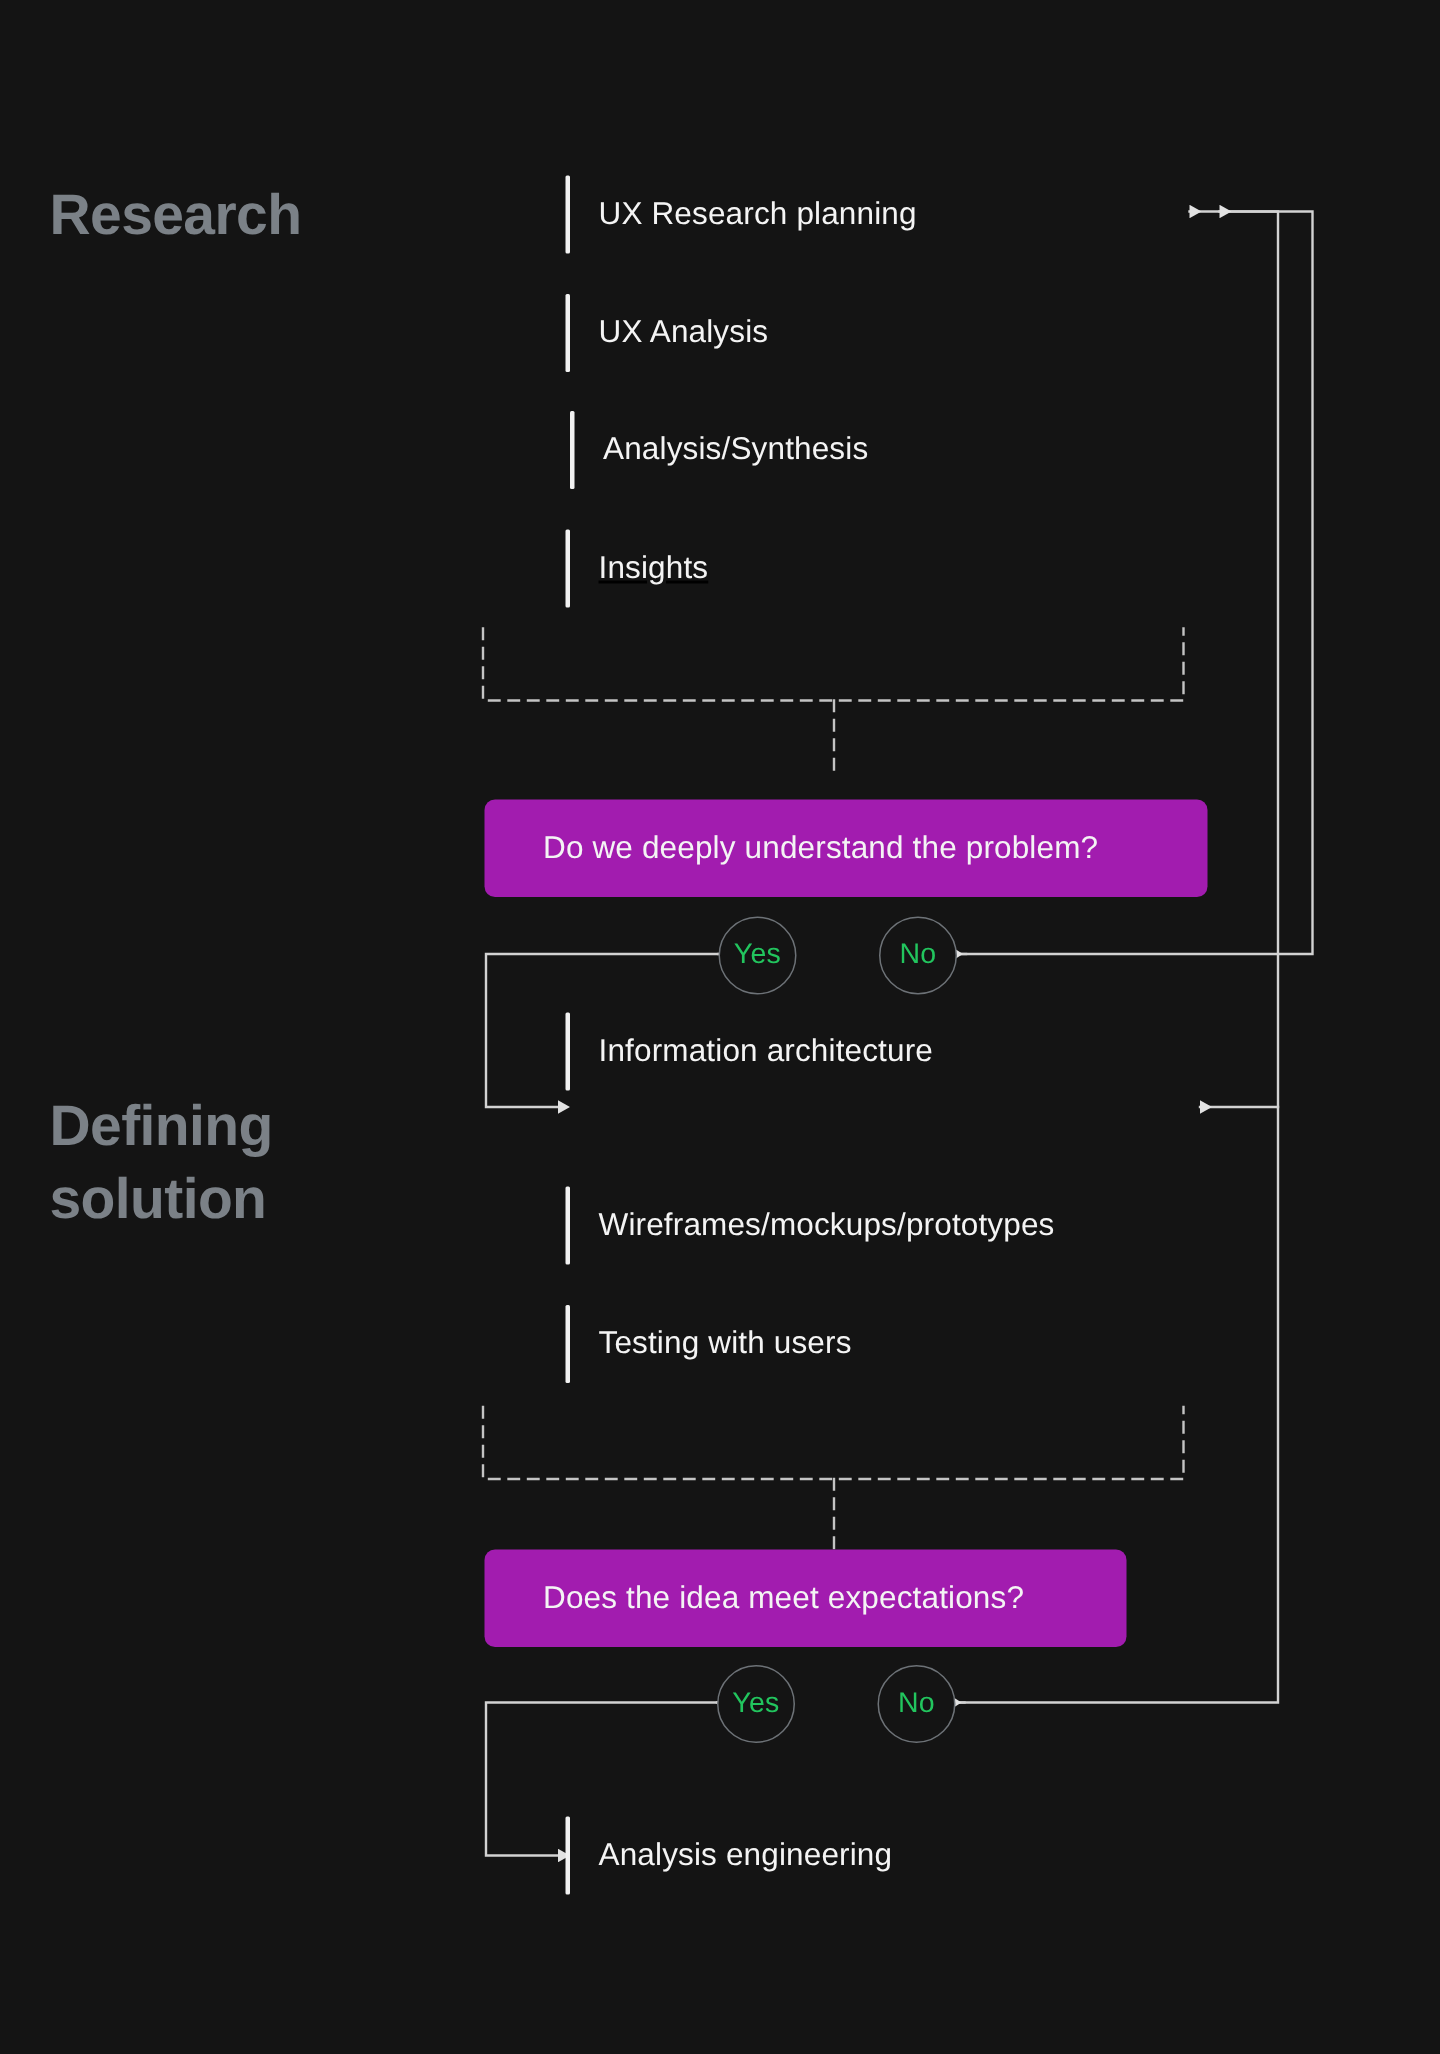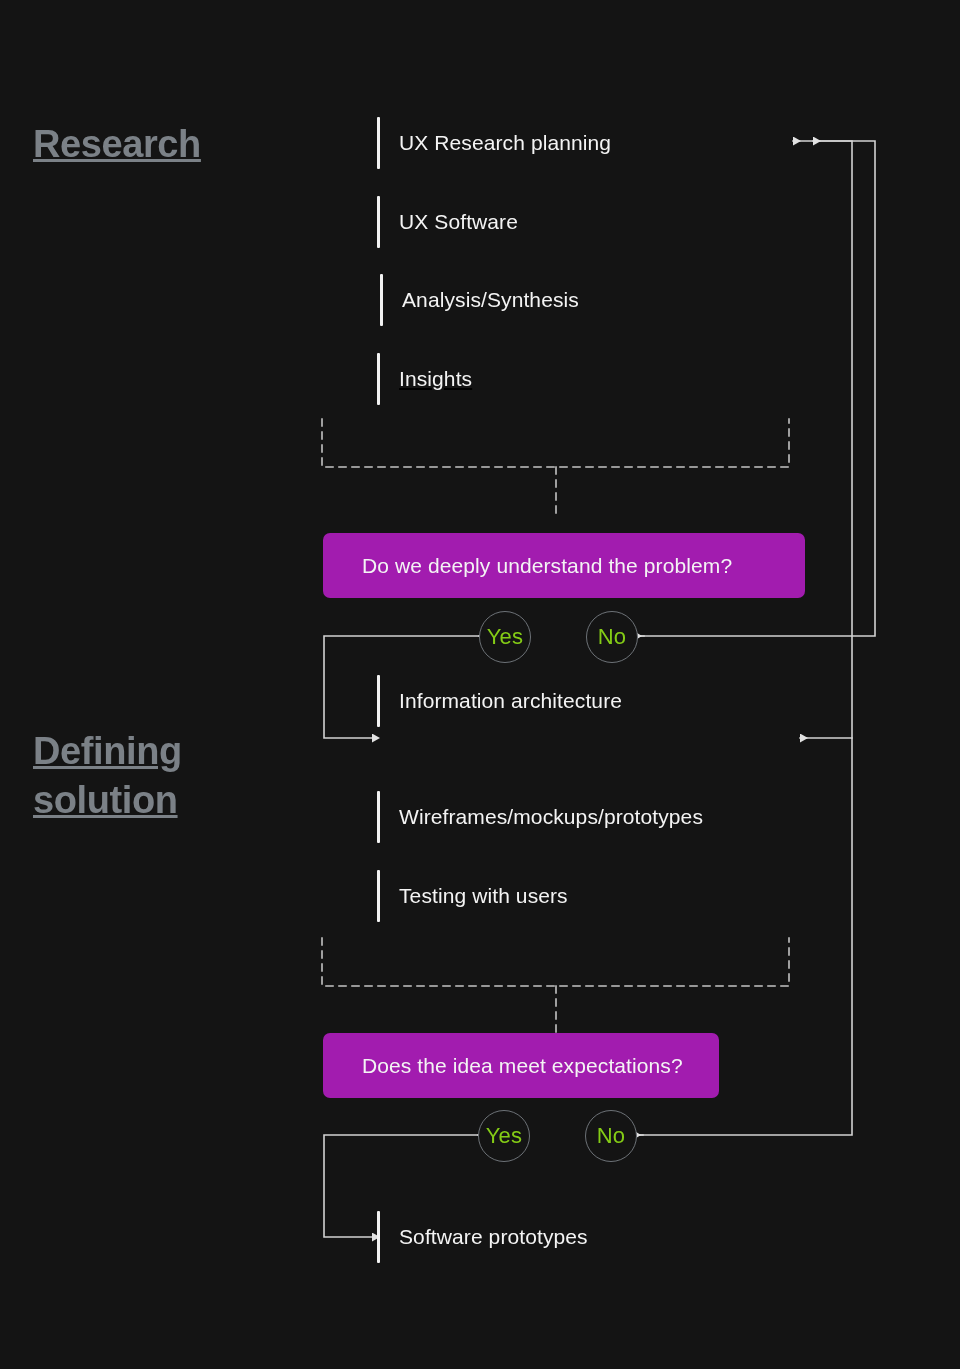--- a/index.html
+++ b/index.html
@@ -29,21 +29,20 @@
 
   
   .phase-title {
     position: absolute;
     font-size: 38px;
     font-weight: bold;
     color: #7b8187;
     letter-spacing: -0.4px;
     line-height: 1.28;
     white-space: pre-line;
-    text-decoration: underline;
   }
 
   
   .task {
     position: absolute;
     display: flex;
     align-items: center;
     height: 52px;
     justify-content: space-between;
   }
@@ -85,22 +84,22 @@
     width: 50px;
     height: 50px;
     border-radius: 50%;
     border: 1px solid #6d7277;
     background: #141414;
     display: flex;
     align-items: center;
     justify-content: center;
   }
   .branch-label {
-    font-size: 22px;
-    color: #84cc16;
+    font-size: 19px;
+    color: #22c55e;
     letter-spacing: 0.2px;
   }
 </style>
 </head>
 <body>
 
 <div id="stage">
 
   <svg id="wires" viewBox="0 0 960 1369">
     <defs>
@@ -152,21 +151,21 @@
   <div class="phase-title" style="left:33px; top:727px;">Defining
 solution</div>
 
   <div class="task" style="left:377px; top:117px;">
     <div class="task-bar"></div>
     <div class="task-label">UX Research planning</div>
   </div>
 
   <div class="task" style="left:377px; top:196px;">
     <div class="task-bar"></div>
-    <div class="task-label">UX Software</div>
+    <div class="task-label">UX Analysis</div>
   </div>
 
   <div class="task" style="left:380px; top:274px;">
     <div class="task-bar"></div>
     <div class="task-label">Analysis/Synthesis</div>
   </div>
 
   <div class="task" style="left:377px; top:353px;text-decoration:underline;">
     <div class="task-bar"></div>
     <div class="task-label">Insights</div>
@@ -192,30 +191,30 @@
   <div class="task" style="left:377px; top:791px;">
     <div class="task-bar"></div>
     <div class="task-label">Wireframes/mockups/prototypes</div>
   </div>
 
   <div class="task" style="left:377px; top:870px;">
     <div class="task-bar"></div>
     <div class="task-label">Testing with users</div>
   </div>
 
-  <div class="decision" style="left:323px; top:1033px; width:396px; height:65px;align-items:center;">
+  <div class="decision" style="left:323px; top:1033px; width:428px; height:65px;align-items:center;">
     <div class="decision-label">Does the idea meet expectations?</div>
   </div>
 
   <div class="branch" style="left:478px; top:1110px;">
     <span class="branch-label">Yes</span>
   </div>
 
   <div class="branch" style="left:585px; top:1110px;">
     <span class="branch-label">No</span>
   </div>
 
   <div class="task" style="left:377px; top:1211px;">
     <div class="task-bar"></div>
-    <div class="task-label">Software prototypes</div>
+    <div class="task-label">Analysis engineering</div>
   </div>
 
 </div>
 
 </body></html>

